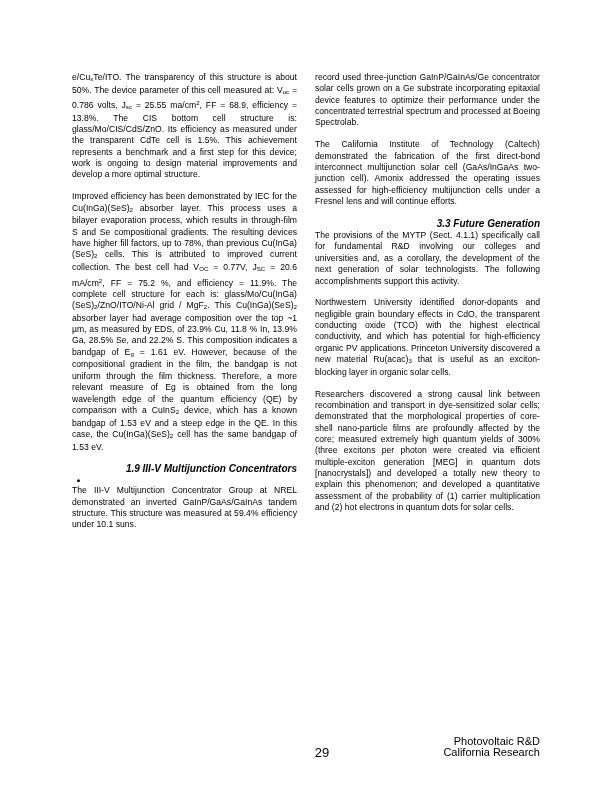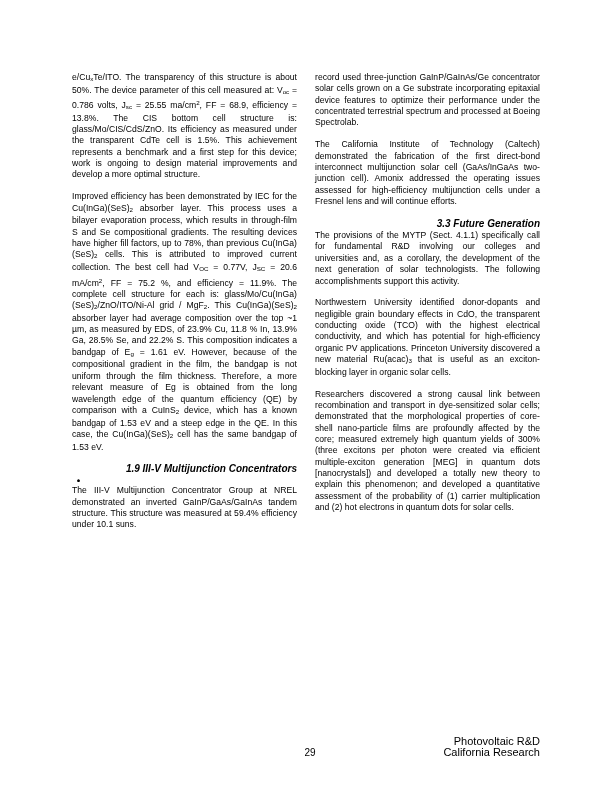--- a/index.html
+++ b/index.html
@@ -76,25 +76,25 @@
   sup { font-size: 0.72em; vertical-align: 0.42em; }
   .footer {
     position: absolute;
     left: 72px;
     top: 742px;
     width: 468px;
     height: 28px;
   }
   .page-number {
     position: absolute;
-    left: 4px;
+    left: 16px;
     top: 5px;
     width: 468px;
     text-align: center;
-    font-size: 10px;
+    font-size: 13px;
     line-height: 11.35px;
   }
   .footer-right {
     position: absolute;
     right: 0;
     top: -6px;
     text-align: right;
     font-size: 11px;
     line-height: 11.35px;
   }

